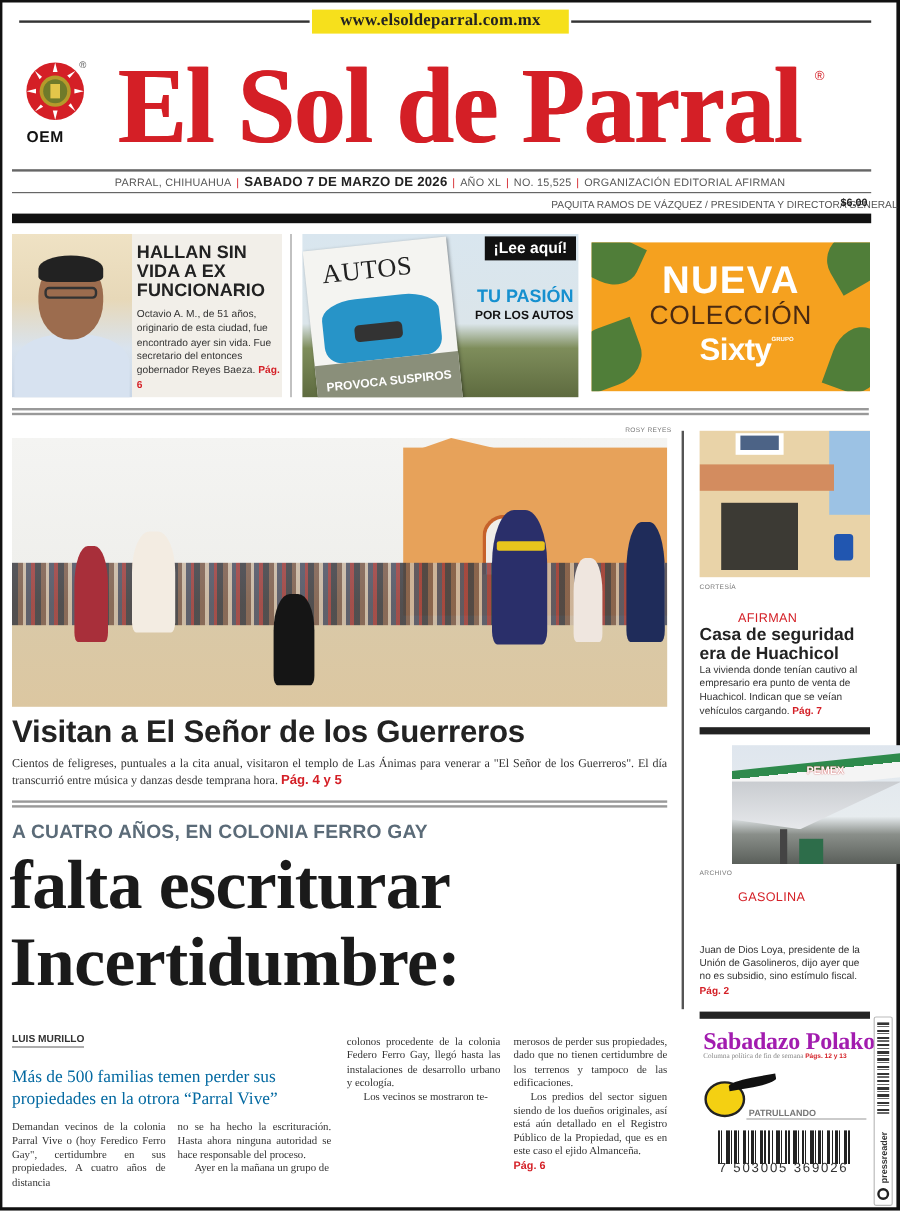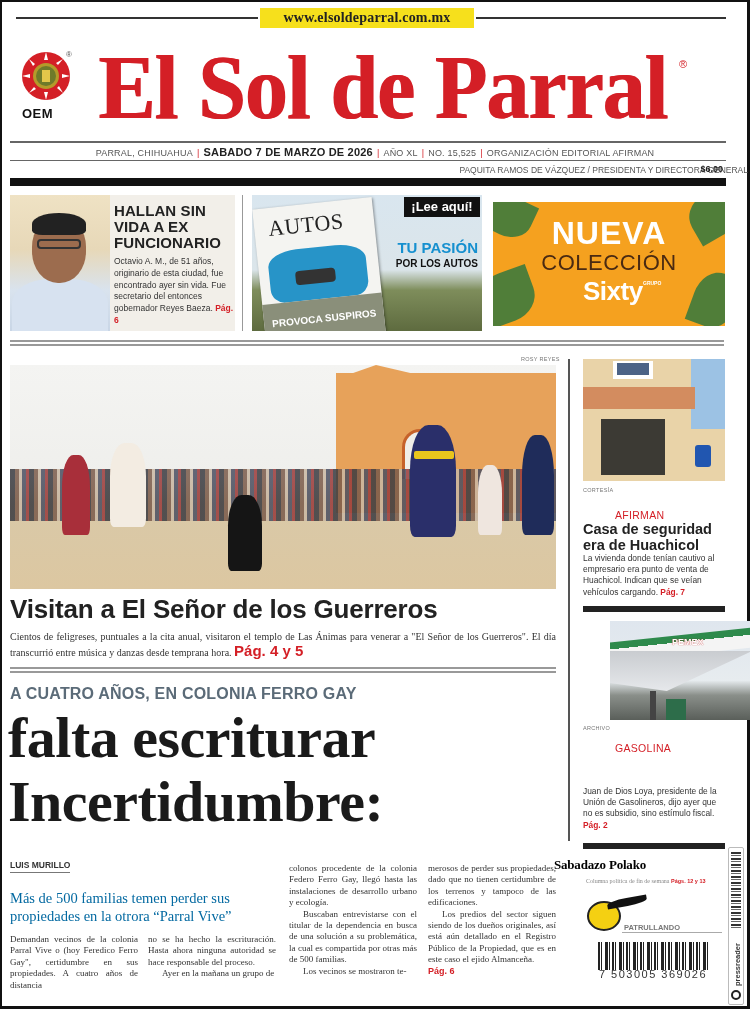--- a/index.html
+++ b/index.html
@@ -81,21 +81,21 @@
   .vrule { position: absolute; background: #333; width: 2px; }
 
   
   .side-photo1 { position: absolute; left: 581px; top: 357px; width: 142px; height: 122px; background: #e9d3a8; overflow: hidden; }
   .side-photo2 { position: absolute; left: 608px; top: 619px; width: 142px; height: 99px; overflow: hidden; background: linear-gradient(180deg, #dfe6ee 0%, #e7ecef 60%, #8a8f8a 75%, #5a5f5a 100%); }
   .side-kicker { position: absolute; left: 581px; font-weight: normal; font-size: 10.5px; color: #d41f26; letter-spacing: 0.3px; margin-left: 32px; }
   .side-hl { position: absolute; left: 581px; width: 145px; font-weight: bold; font-size: 14.5px; line-height: 16px; color: #222; }
   .side-body { position: absolute; left: 581px; width: 142px; font-size: 8.4px; line-height: 11.2px; color: #333; }
   .black-bar { position: absolute; left: 581px; width: 142px; height: 6px; background: #222; }
 
-  .polako { position: absolute; left: 552px; top: 855px; font-family: "Liberation Serif", serif; font-weight: bold; font-size: 13px; color: #000000; letter-spacing: -0.2px; }
+  .polako { position: absolute; left: 584px; top: 855px; font-family: "Liberation Serif", serif; font-weight: bold; font-size: 20px; color: #a21caf; letter-spacing: -0.2px; }
   .polako-sub { position: absolute; left: 584px; top: 876px; font-family: "Liberation Serif", serif; font-size: 6px; color: #888; white-space: nowrap; }
   .polako-sub .pag { font-family: "Liberation Sans", sans-serif; font-size: 5.5px; }
   .lemon { position: absolute; left: 585px; top: 899px; width: 34px; height: 30px; border-radius: 50%; background: #f4d012; border: 2px solid #222; }
   .lemon-leaf { position: absolute; left: 605px; top: 896px; width: 40px; height: 8px; border-radius: 50% 0 50% 0; background: #111; transform: rotate(-10deg); }
   .patrullando { position: absolute; left: 620px; top: 921px; width: 100px; border-bottom: 1px solid #aaa; font-weight: bold; font-size: 7.5px; color: #777; padding-left: 2px; }
   .barcode { position: absolute; left: 596px; top: 940px; width: 112px; height: 28px; background: repeating-linear-gradient(90deg, #222 0 2px, #fff 2px 3px, #222 3px 4px, #fff 4px 7px, #222 7px 10px, #fff 10px 11px, #222 11px 12px, #fff 12px 14px); }
   .barcode-num { position: absolute; left: 590px; top: 966px; width: 122px; text-align: center; font-size: 11px; color: #333; letter-spacing: 1.5px; }
   .pressreader { position: absolute; left: 726px; top: 845px; width: 16px; height: 158px; border: 1px solid #bbb; border-radius: 2px; background: #fff; }
   .pr-qr { position: absolute; left: 2px; top: 4px; width: 10px; height: 78px; background: repeating-linear-gradient(180deg, #333 0 2px, #fff 2px 3px, #666 3px 4px, #fff 4px 6px); }
   .pr-text { position: absolute; left: -30px; top: 112px; width: 76px; transform: rotate(-90deg); font-size: 7.5px; font-weight: bold; color: #333; text-align: center; }
@@ -189,42 +189,41 @@
     <div class="dancer" style="left:100px;top:78px;width:36px;height:84px;background:#f3ece2;"></div>
     <div class="dancer" style="left:218px;top:130px;width:34px;height:76px;background:#151515;"></div>
     <div class="dancer" style="left:400px;top:60px;width:46px;height:112px;background:#2a2f6a;"></div>
     <div class="dancer" style="left:404px;top:86px;width:40px;height:8px;background:#e8c51c;border-radius:2px;"></div>
     <div class="dancer" style="left:52px;top:90px;width:28px;height:80px;background:#a82f3a;"></div>
     <div class="dancer" style="left:512px;top:70px;width:32px;height:100px;background:#1f2c5a;"></div>
     <div class="dancer" style="left:468px;top:100px;width:24px;height:70px;background:#efe6df;"></div>
   </div>
 
   <div class="main-hl">Visitan a El Señor de los Guerreros</div>
-  <div class="main-body"><span>Cientos de feligreses, puntuales a la cita anual, visitaron el templo de Las Ánimas para venerar a "El Señor de los Guerreros". El día transcurrió entre música y danzas desde temprana hora.</span> <span class="pag" style="font-family:'Liberation Sans',sans-serif;font-size:15px;">Pág. 4 y 5</span></div>
+  <div class="main-body"><span>Cientos de feligreses, puntuales a la cita anual, visitaron el templo de Las Ánimas para venerar a "El Señor de los Guerreros". El día transcurrió entre música y danzas desde temprana hora.</span> <span class="pag" style="font-family:'Liberation Sans',sans-serif;font-size:11px;">Pág. 4 y 5</span></div>
 
   <div class="double-rule" style="top:665px;"></div>
 
   <div class="kicker">A CUATRO AÑOS, EN COLONIA FERRO GAY</div>
   <div class="big-hl">
     <div>falta escriturar</div>
     <div>Incertidumbre:</div>
   </div>
   <div class="byline">LUIS MURILLO</div>
   <div class="sub-hl">Más de 500 familias temen perder sus propiedades en la otrora “Parral Vive”</div>
 
   <div class="col" style="left:146px;top:932px;width:128px;">
     <p>no se ha hecho la escrituración. Hasta ahora ninguna autoridad se hace responsable del proceso.</p>
     <p class="ind">Ayer en la mañana un grupo de</p>
   </div>
   <div class="col" style="left:8px;top:932px;width:128px;">
     <p>Demandan vecinos de la colonia Parral Vive o (hoy Feredico Ferro Gay", certidumbre en sus propiedades. A cuatro años de distancia</p>
   </div>
   <div class="col" style="left:287px;top:861px;width:128px;">
     <p>colonos procedente de la colonia Federo Ferro Gay, llegó hasta las instalaciones de desarrollo urbano y ecología.</p>
-    <p class="ind">Buscaban entrevistarse con el titular de la dependencia en busca de una solución a su problemática, la cual es compartida por otras más de 500 familias.</p>
     <p class="ind">Los vecinos se mostraron te-</p>
   </div>
   <div class="col" style="left:426px;top:861px;width:128px;">
     <p>merosos de perder sus propiedades, dado que no tienen certidumbre de los terrenos y tampoco de las edificaciones.</p>
     <p class="ind">Los predios del sector siguen siendo de los dueños originales, así está aún detallado en el Registro Público de la Propiedad, que es en este caso el ejido Almanceña.</p>
     <p><span class="pag" style="font-family:'Liberation Sans',sans-serif;">Pág. 6</span></p>
   </div>
 
   <div class="vrule" style="left:566px;top:357px;height:482px;width:2px;background:#555;"></div>
 

